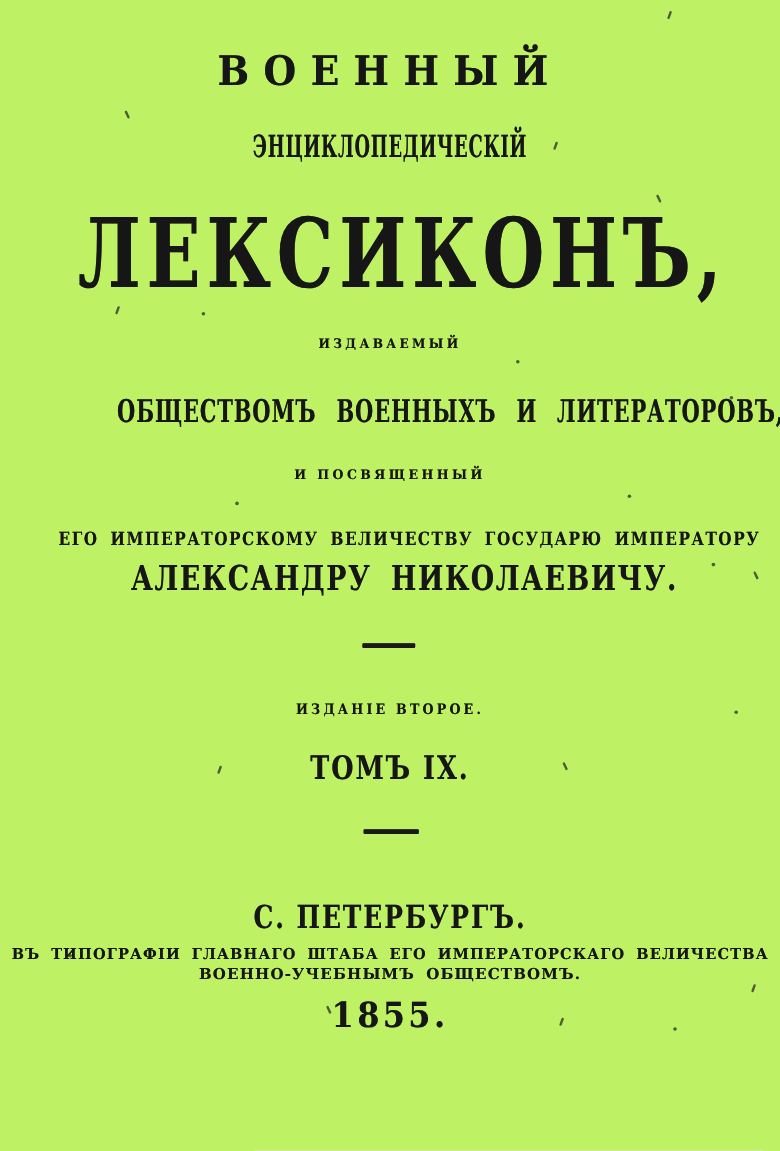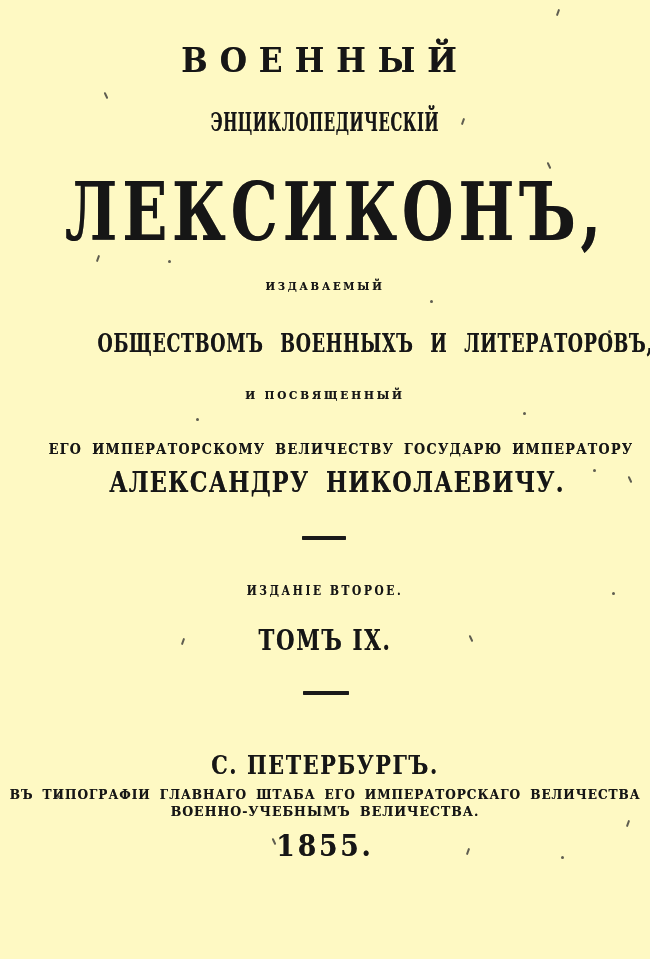--- a/index.html
+++ b/index.html
@@ -5,21 +5,21 @@
   html, body {
     margin: 0;
     padding: 0;
     background: #e8e8e6;
   }
   .page {
     position: relative;
     width: 650px;
     height: 959px;
     margin: 0 auto;
-    background: #fef9c3;
+    background: #bef264;
     overflow: hidden;
     color: #141414;
     font-family: "DejaVu Serif", "Liberation Serif", serif;
   }
   .line {
     position: absolute;
     left: 0;
     right: 0;
     text-align: center;
     white-space: nowrap;
@@ -79,21 +79,21 @@
   <div class="line majesty">ЕГО ИМПЕРАТОРСКОМУ ВЕЛИЧЕСТВУ ГОСУДАРЮ ИМПЕРАТОРУ</div>
   <div class="line emperor">АЛЕКСАНДРУ НИКОЛАЕВИЧУ.</div>
 
   <div class="rule rule-top"></div>
   <div class="line edition">ИЗДАНІЕ ВТОРОЕ.</div>
   <div class="line volume">ТОМЪ IX.</div>
   <div class="rule rule-bottom"></div>
 
   <div class="line city">С. ПЕТЕРБУРГЪ.</div>
   <div class="line imprint-1">ВЪ ТИПОГРАФІИ ГЛАВНАГО ШТАБА ЕГО ИМПЕРАТОРСКАГО ВЕЛИЧЕСТВА ПО</div>
-  <div class="line imprint-2">ВОЕННО-УЧЕБНЫМЪ ВЕЛИЧЕСТВА.</div>
+  <div class="line imprint-2">ВОЕННО-УЧЕБНЫМЪ ОБЩЕСТВОМЪ.</div>
   <div class="line year">1855.</div>
 
   <span class="speck speck-tick" style="top:9px;   left:557px;"></span>
   <span class="speck speck-tick rev" style="top:92px;  left:105px;"></span>
   <span class="speck speck-tick" style="top:118px; left:462px;"></span>
   <span class="speck speck-tick rev" style="top:162px; left:548px;"></span>
   <span class="speck speck-tick" style="top:255px; left:97px;"></span>
   <span class="speck speck-dot" style="top:260px; left:168px;"></span>
   <span class="speck speck-dot" style="top:300px; left:430px;"></span>
   <span class="speck speck-dot" style="top:330px; left:608px;"></span>

